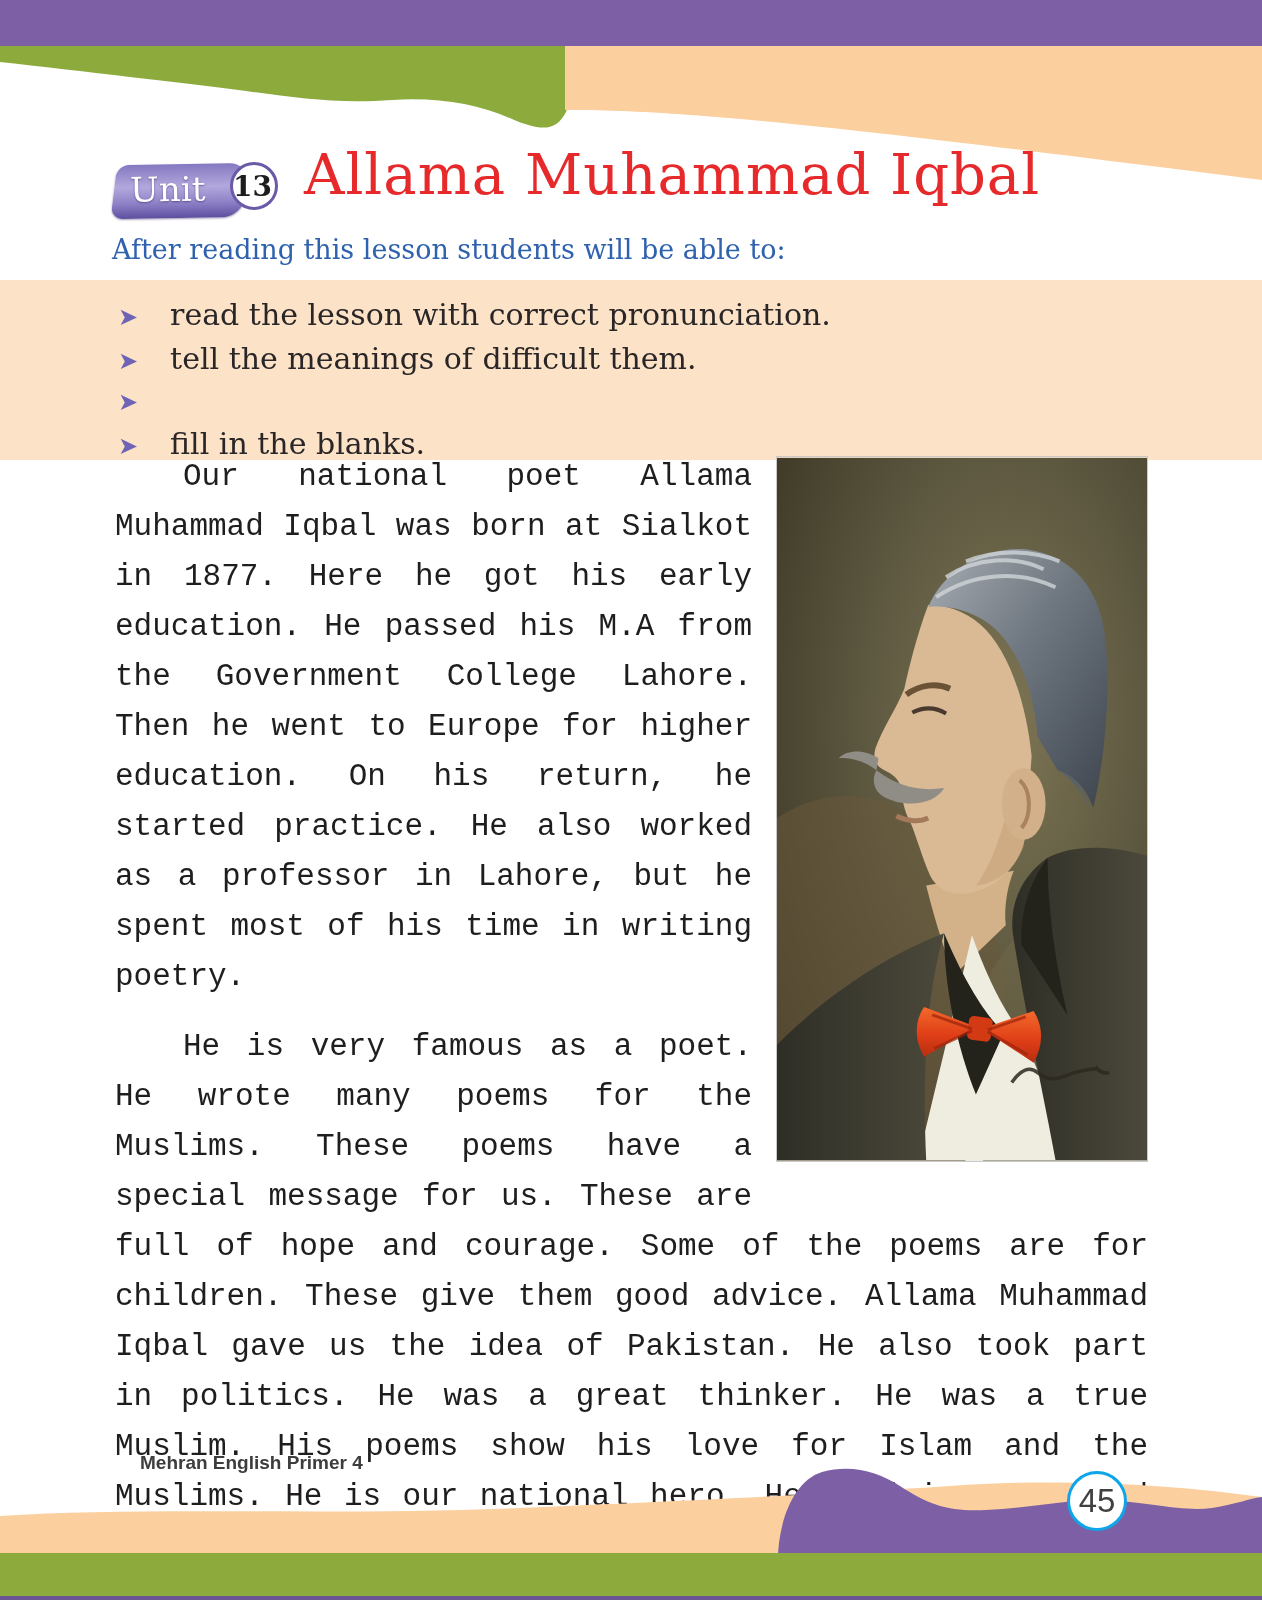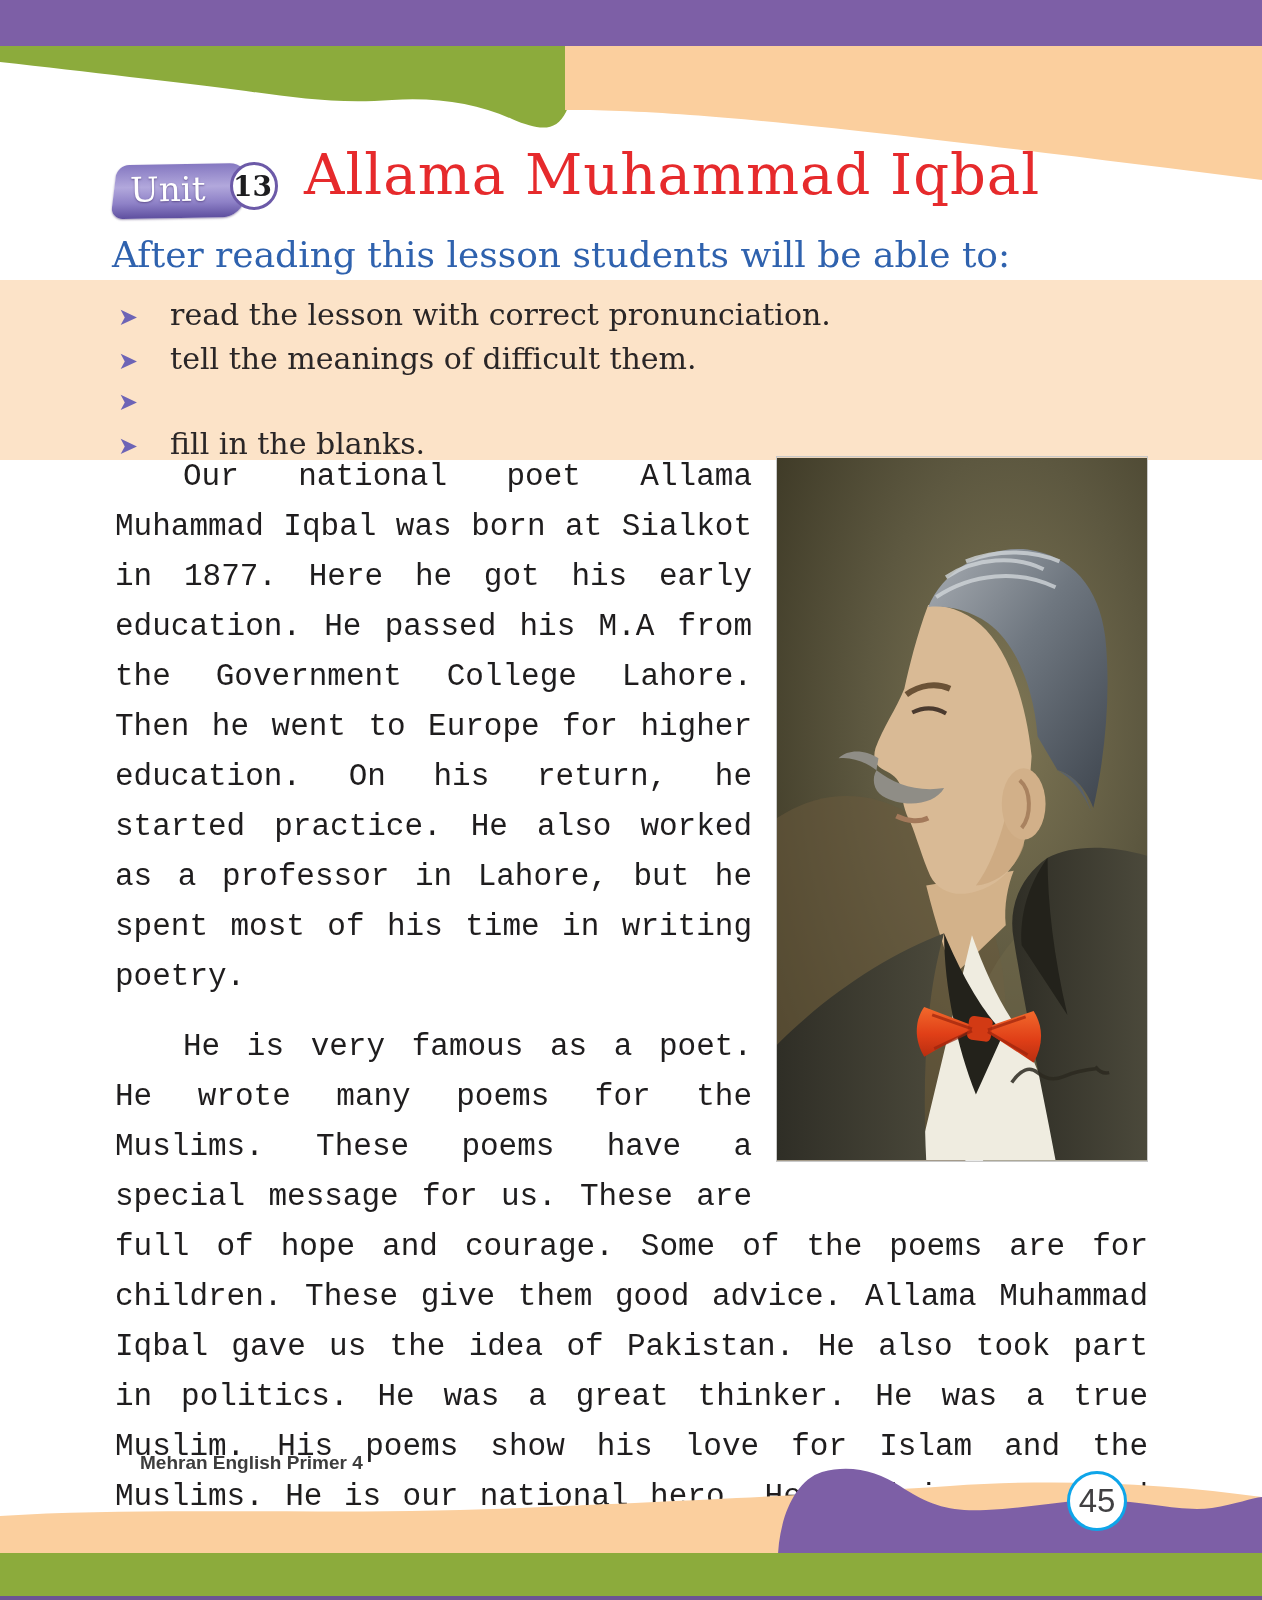--- a/index.html
+++ b/index.html
@@ -33,21 +33,21 @@
     font-family:"DejaVu Serif",serif;font-size:28px;color:#1d1d1f;font-weight:bold;
   }
   .lesson-title{
     position:absolute;left:196px;top:-8px;white-space:nowrap;
     font-family:"DejaVu Serif",serif;font-size:56px;color:#e62a2c;font-weight:500;
     letter-spacing:1px;
   }
   
   .subtitle{
     position:absolute;left:112px;top:234px;
-    font-size:36px;color:#2f62ae;
+    font-size:27px;color:#2f62ae;
   }
   
   .objectives{
     position:absolute;left:0;top:280px;width:1262px;height:180px;
     background:#fce3c8;
   }
   .objectives ul{list-style:none;margin:0;padding:14px 0 0 118px;}
   .objectives li{
     display:flex;align-items:baseline;
     font-size:30px;color:#2a2627;line-height:41px;

